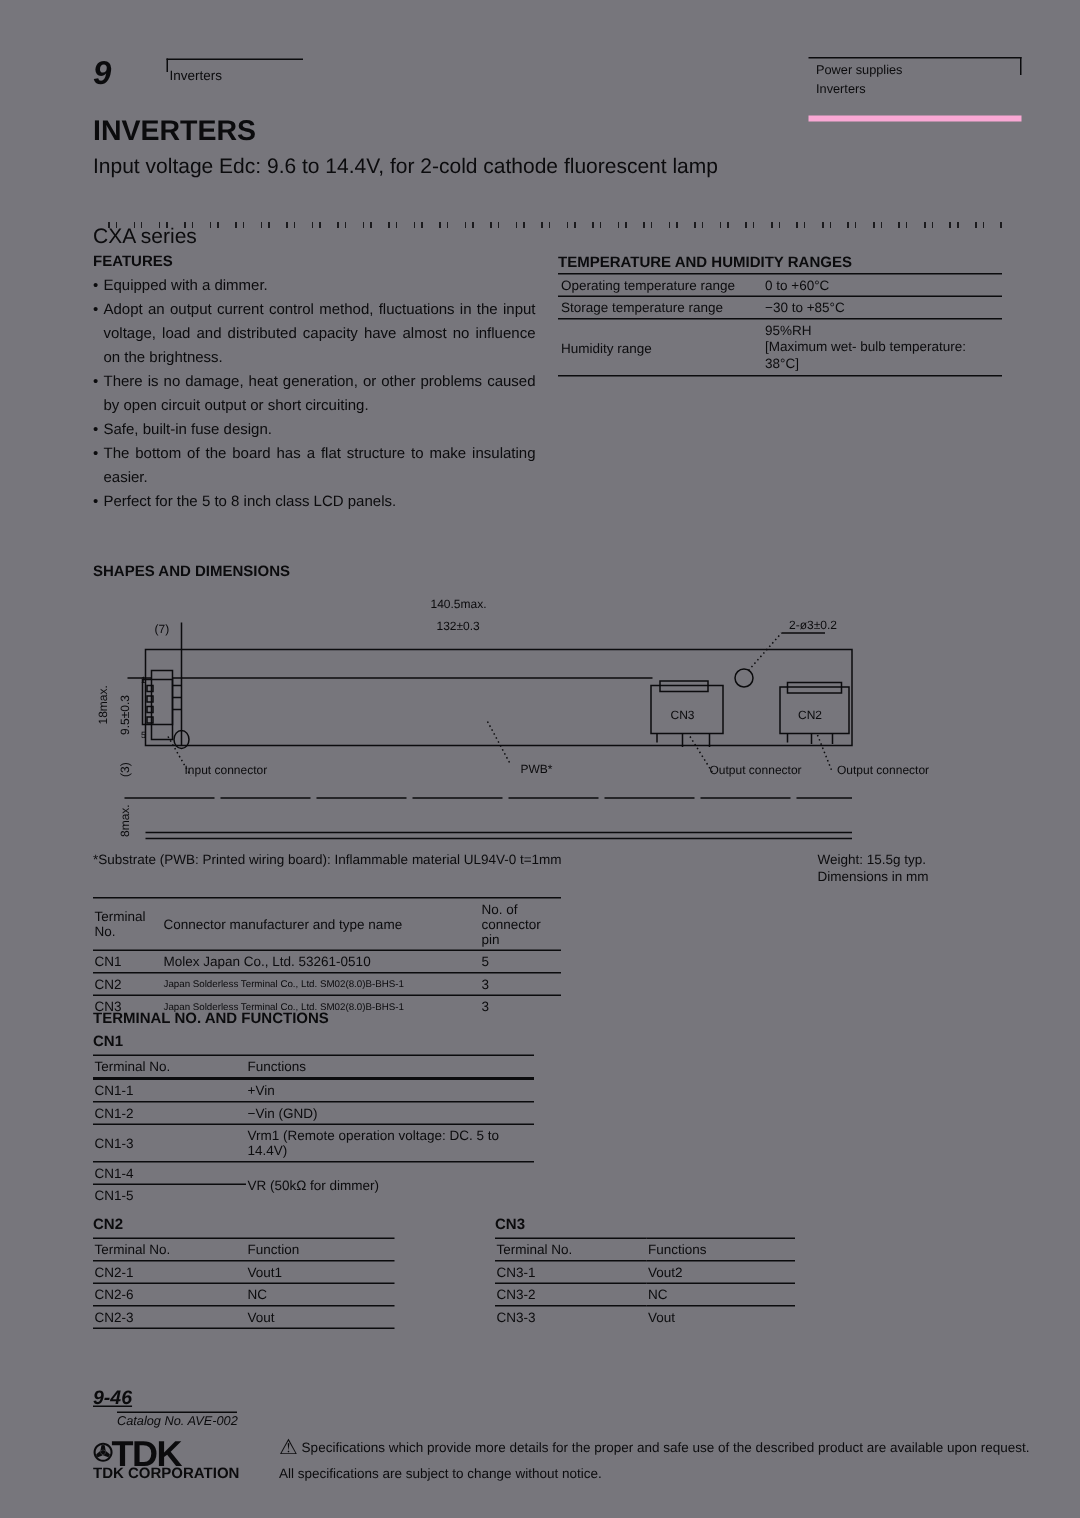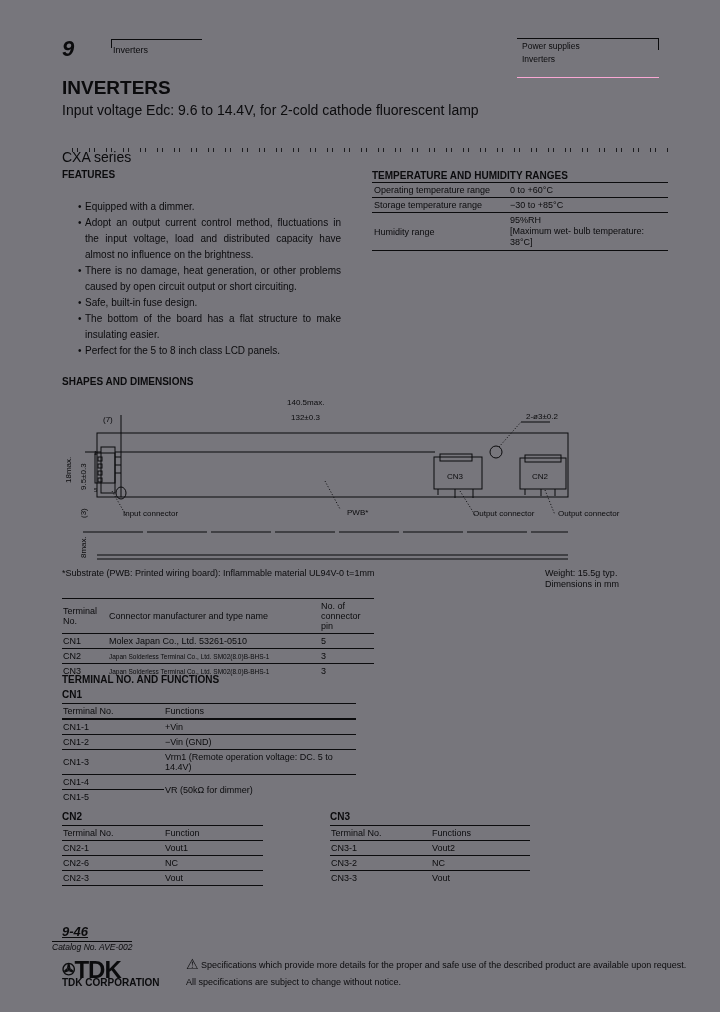--- a/index.html
+++ b/index.html
@@ -1,45 +1,45 @@
 <!DOCTYPE html>
 <html><head>
 <meta charset="utf-8">
 <style>
   html, body { margin:0; padding:0; }
   body { width:720px; height:1012px; background:#77767c; color:#0b0b0d; font-family:"Liberation Sans", sans-serif; position:relative; overflow:hidden; }
   .abs { position:absolute; }
   .chapnum { left:62px; top:36px; font-size:22px; font-weight:bold; font-style:italic; }
   .chaplbl { left:113px; top:45px; font-size:9px; }
   .chapline { left:111px; top:39px; width:90px; border-top:1px solid #0b0b0d; height:8px; border-left:1px solid #0b0b0d; }
-  .indexbox { left:517px; top:38px; width:142px; height:39px; border-bottom:1px solid #f9a8d4; }
+  .indexbox { left:539px; top:38px; width:142px; height:39px; border-bottom:4px solid #f9a8d4; }
   .indexbox .topline { position:absolute; left:0; top:0; width:142px; border-top:1px solid #0b0b0d; }
   .indexbox .rline { position:absolute; right:0; top:0; height:12px; border-right:1px solid #0b0b0d; }
   .indexbox div.t { position:absolute; left:5px; font-size:8.5px; }
   .title { left:62px; top:77px; font-size:19px; font-weight:bold; }
   .subtitle { left:62px; top:102px; font-size:14px; }
   .series { left:62px; top:124px; font-size:14px;margin-top:25px; }
   .dotrule { left:72px; top:148px; width:600px; height:4px; background:repeating-linear-gradient(90deg,#0b0b0d 0 1px,transparent 1px 5px,#0b0b0d 5px 6px,transparent 6px 17px); opacity:.85; }
   .h1 { font-size:10px; font-weight:bold; }
   .feat { left:62px; top:167px; width:295px; font-size:10px; line-height:16px; }
-  .feat ul { list-style:none; padding:0; margin:16px; }
+  .feat ul { list-style:none; padding:0; margin:0; }
   .feat li { position:relative; padding-left:7px; text-align:justify; }
   .feat li::before { content:"•"; position:absolute; left:0; }
   table { border-collapse:collapse; font-size:9px; }
   .temp { left:372px; top:182px; width:296px; }
   .temp td { border-bottom:1px solid #0b0b0d; padding:2px 2px; vertical-align:middle; }
   .temp { border-top:1px solid #0b0b0d; }
   .dims-title { left:62px; top:376px; }
   .conn { left:62px; top:598px; width:312px; border-top:1px solid #0b0b0d; }
   .conn td { padding:2px 1px; border-bottom:1px solid #0b0b0d; }
   .term { border-top:1px solid #0b0b0d; }
   .term td, .term th { padding:2px 1px; border-bottom:1px solid #0b0b0d; text-align:left; font-weight:normal; }
   .term th { border-bottom:2px solid #0b0b0d; }
   .footer-page { left:62px; top:924px; font-size:13px; font-weight:bold; font-style:italic; text-decoration:underline; }
-  .catalog { left:52px; top:941px; font-size:8.5px; font-style:italic; border-top:1px solid #0b0b0d; }
+  .catalog { left:78px; top:941px; font-size:8.5px; font-style:italic; border-top:1px solid #0b0b0d; }
   .tdk { left:62px; top:956px; font-size:24px; font-weight:900; letter-spacing:-1px; }
   .tdkcorp { left:62px; top:977px; font-size:10px; font-weight:bold; }
   .notice1 { left:186px; top:956px; font-size:9px; }
   .notice2 { left:186px; top:977px; font-size:9px; }
 </style>
 </head>
 <body>
 
 <div class="abs chapnum">9</div>
 <div class="abs chapline"></div>

